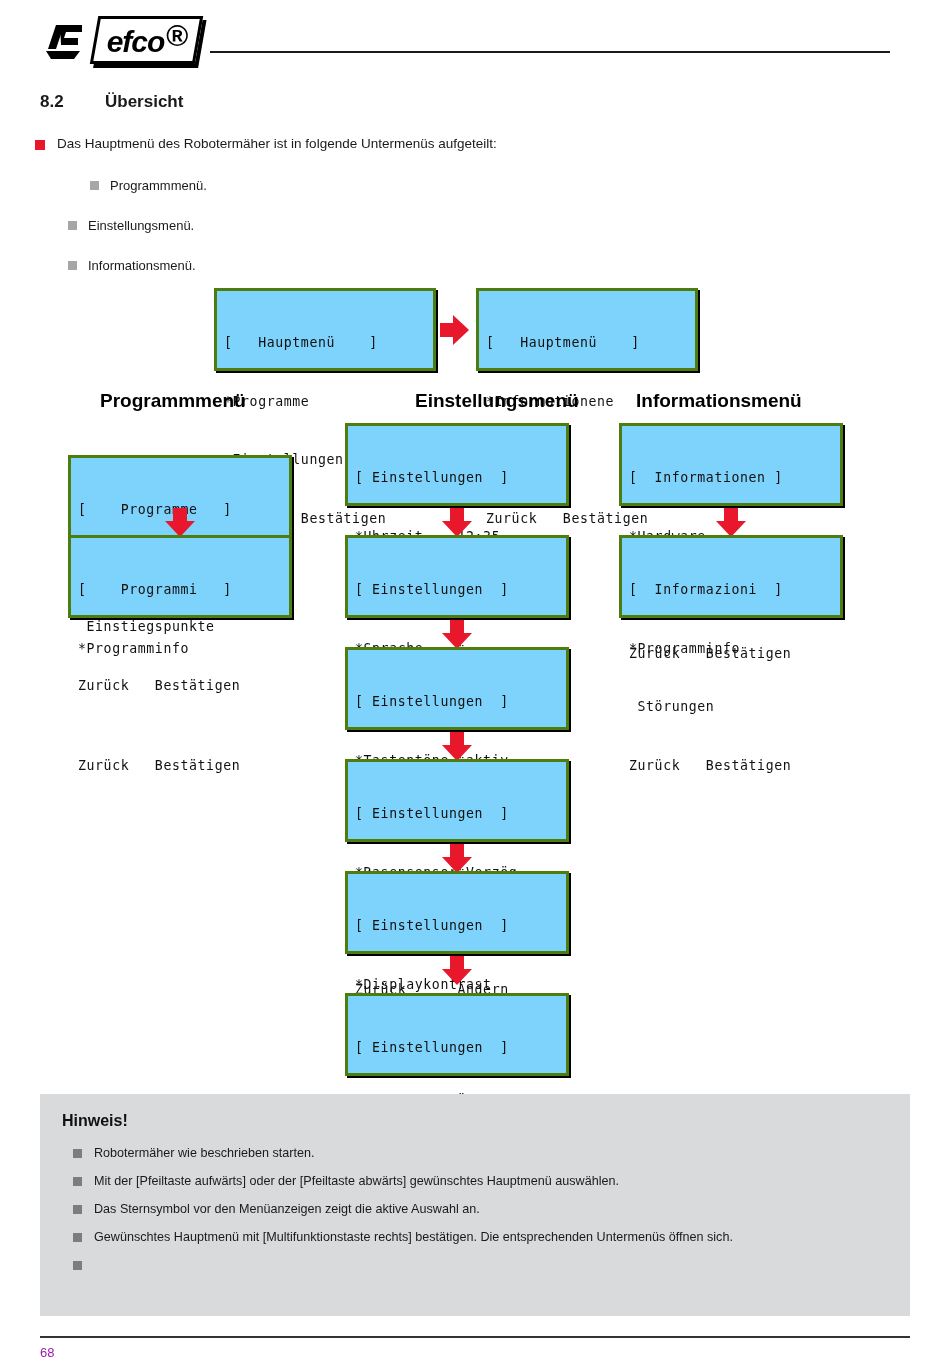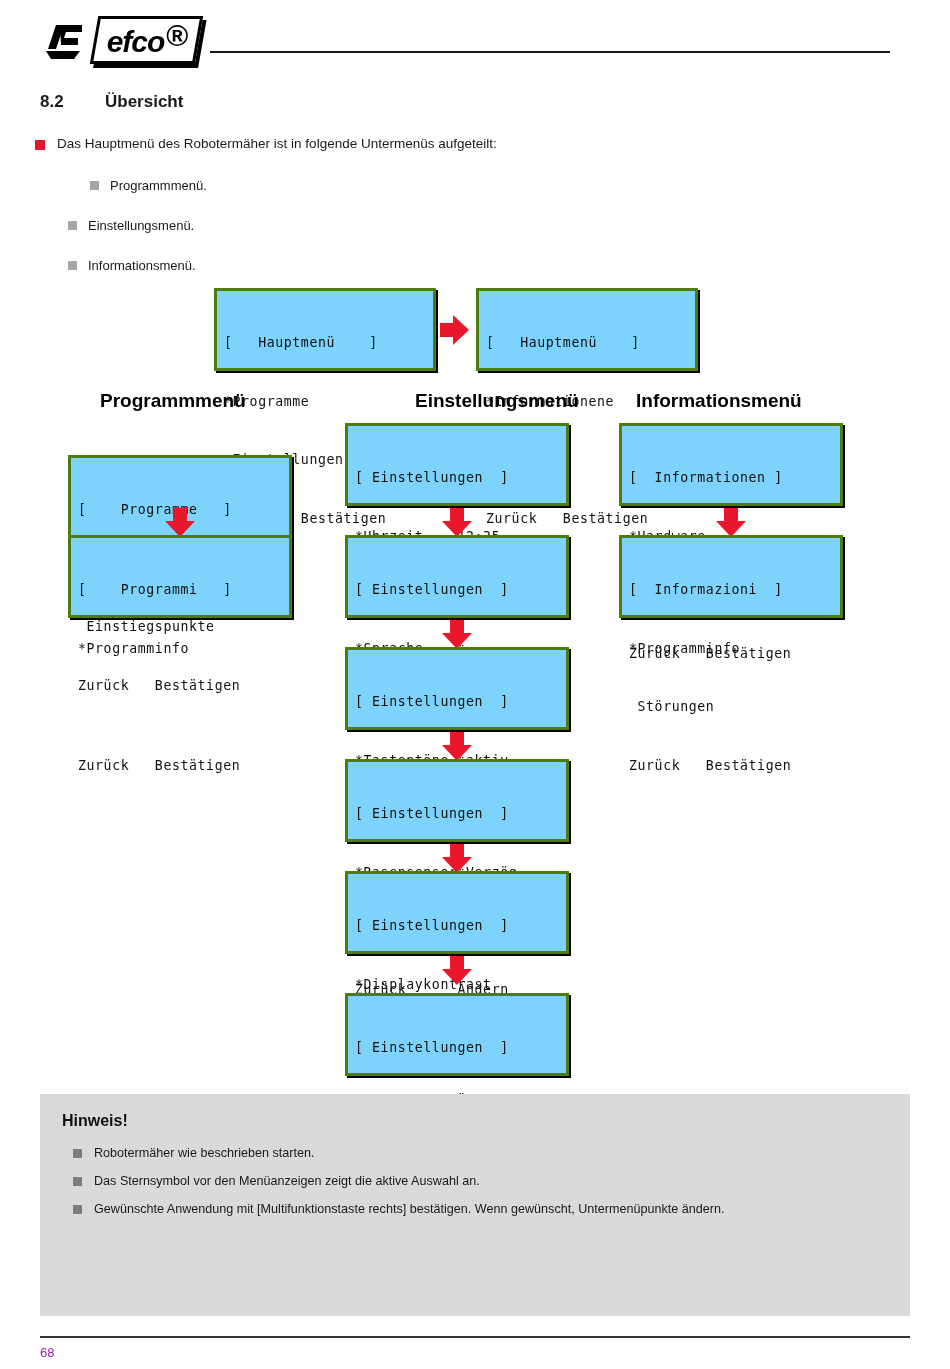--- a/index.html
+++ b/index.html
@@ -251,26 +251,30 @@
 
 <div class="note">
   <div class="note-title">Hinweis!</div>
   <div class="note-list">
     <div class="note-item">
       <span class="sq"></span>
       <span>Robotermäher wie beschrieben starten.</span>
     </div>
     <div class="note-item">
       <span class="sq"></span>
+      <span>Mit der [Pfeiltaste aufwärts] oder der [Pfeiltaste abwärts] gewünschtes Hauptmenü auswählen.</span>
+    </div>
+    <div class="note-item">
+      <span class="sq"></span>
       <span>Das Sternsymbol vor den Menüanzeigen zeigt die aktive Auswahl an.</span>
     </div>
     <div class="note-item">
       <span class="sq"></span>
-    </div>
-    <div class="note-item">
-      <span class="sq"></span>
-      <span>Gewünschte Anwendung mit [Multifunktionstaste rechts] bestätigen. Wenn gewünscht, Untermenüpunkte ändern.</span>
+      <span>Gewünschtes Hauptmenü mit [Multifunktionstaste rechts] bestätigen. Die entsprechenden Untermenüs öffnen sich.</span>
+    </div>
+    <div class="note-item">
+      <span class="sq"></span>
     </div>
   </div>
 </div>
 
 <div class="footer-rule"></div>
 <div class="page-num">68</div>
 
 </body></html>

